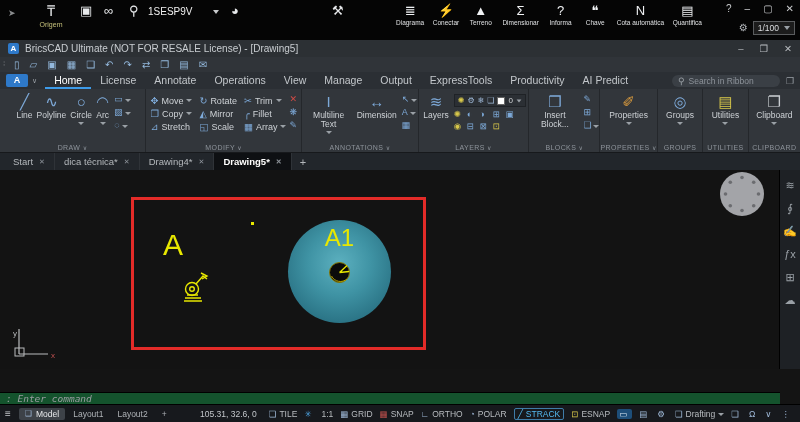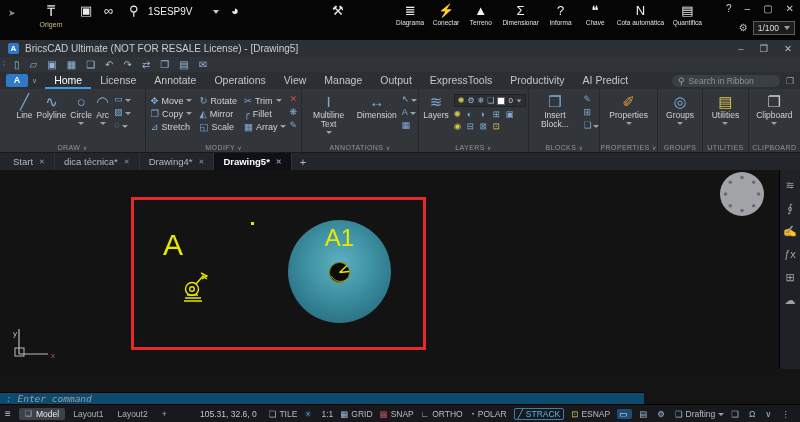--- a/index.html
+++ b/index.html
@@ -106,21 +106,21 @@
   #ucs { position:absolute; left:12px; bottom:8px; }
 
   
   #cmd-history { position:absolute; left:0; top:369px; width:800px; height:23px; background:#909295; }
   #cmd-grip { position:absolute; left:1px; top:2px; color:#5a5c5e; font-size:7px; line-height:6px; }
   #cmd-text { position:absolute; left:9px; top:2px; font-family:"DejaVu Sans Mono", monospace; font-size:10px; color:#fff; }
   #cmd-scroll { position:absolute; right:28px; top:0; width:9px; height:100%; background:#7b7d80; }
   #cmd-scroll:before, #cmd-scroll:after { content:""; position:absolute; left:1.5px; width:0; height:0; border-left:3px solid transparent; border-right:3px solid transparent; }
   #cmd-scroll:before { top:2px; border-bottom:4px solid #45474a; }
   #cmd-scroll:after { bottom:2px; border-top:4px solid #45474a; }
-  #cmd-prompt { position:absolute; left:0; top:392px; width:644px; height:12px; background:#0c4a6e; border-top:1px solid #000; }
+  #cmd-prompt { position:absolute; left:0; top:392px; width:780px; height:12px; background:#14532d; border-top:1px solid #000; }
   #prompt-text { position:absolute; left:6px; top:0; font-family:"DejaVu Sans Mono", monospace; font-style:italic; font-size:9.5px; color:#9a9da1; line-height:12px; }
 
   
   #statusbar { position:absolute; left:0; top:404px; width:800px; height:18px; background:#17191d; border-top:1px solid #000; display:flex; align-items:center; padding:0 5px; font-size:8.5px; color:#b8bcc0; }
   #sb-menu { font-size:10px; color:#c0c4c8; margin-right:8px; }
   .lay-tab { display:flex; align-items:center; gap:4px; padding:1px 6px; color:#aeb2b6; cursor:default; white-space:nowrap; }
   .lay-tab .ic { font-size:8px; color:#9fb9d8; }
   .lay-tab.active { background:#3d4248; color:#e8eaec; border-radius:2px; }
   #sb-coords { margin-left:auto; color:#c3c7cb; white-space:nowrap; }
   #sb-items { display:flex; align-items:center; gap:7px; margin-left:12px; margin-right:2px; }

